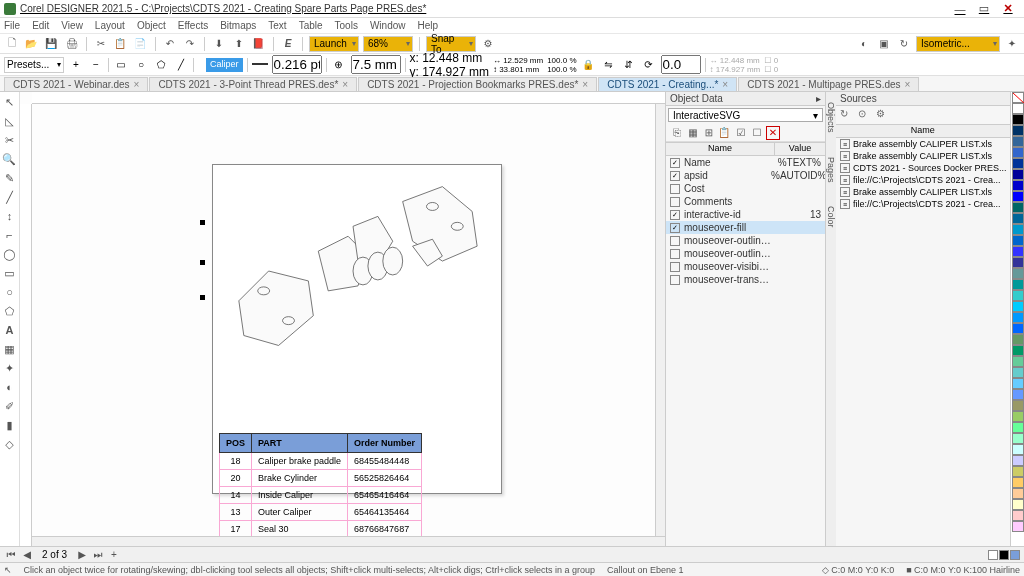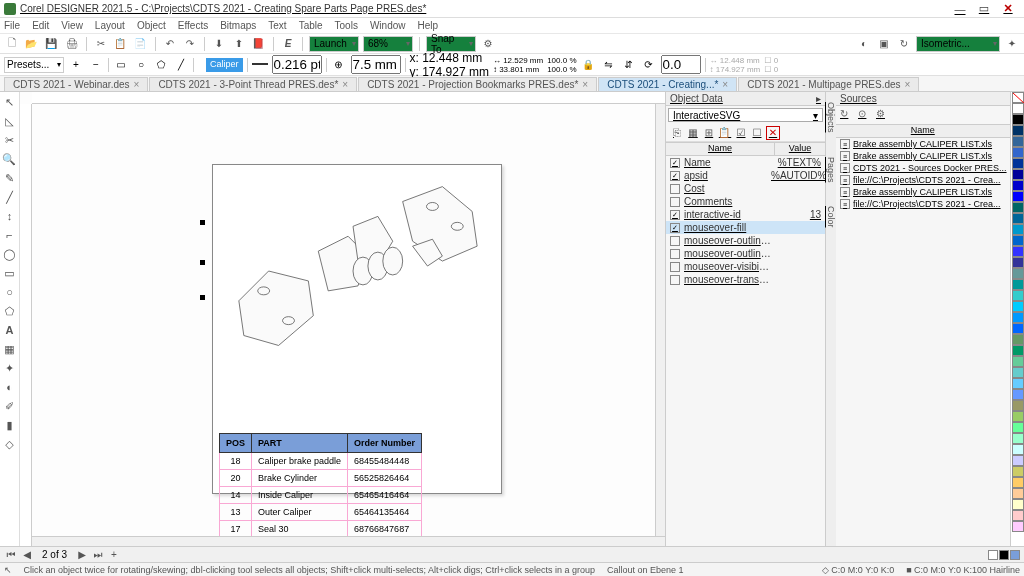--- a/index.html
+++ b/index.html
@@ -10,21 +10,21 @@
 .titlebar .title { flex: 1; font-size: 10px; color: #333; }
 .titlebar .winbtn { width: 24px; height: 14px; display: flex; align-items: center; justify-content: center; font-size: 11px; color: #444; cursor: pointer; }
 .titlebar .close { color: #b00; font-weight: bold; }
 
 .menubar { height: 16px; background: #fff; display: flex; align-items: center; padding: 0 4px; gap: 12px; font-size: 10px; color: #555; border-bottom: 1px solid #e8e8e8; }
 .menubar span { cursor: pointer; }
 
 .toolbar { height: 20px; background: #fff; display: flex; align-items: center; padding: 0 4px; gap: 4px; border-bottom: 1px solid #e0e0e0; }
 .toolbar .tbtn { width: 16px; height: 16px; display: flex; align-items: center; justify-content: center; font-size: 10px; color: #555; cursor: pointer; border-radius: 2px; }
 .toolbar .sep { width: 1px; height: 14px; background: #ccc; margin: 0 2px; }
-.toolbar .dropdown { height: 16px; border: 1px solid #ccc; padding: 0 14px 0 4px; font-size: 10px; background: #15803d; position: relative; display: flex; align-items: center; }
+.toolbar .dropdown { height: 16px; border: 1px solid #ccc; padding: 0 14px 0 4px; font-size: 10px; background: #eab308; position: relative; display: flex; align-items: center; }
 .toolbar .dropdown::after { content: "▾"; position: absolute; right: 2px; font-size: 8px; color: #666; }
 .toolbar .num { width: 50px; }
 
 .property-bar { height: 22px; background: #fff; display: flex; align-items: center; padding: 0 4px; gap: 4px; border-bottom: 1px solid #e0e0e0; font-size: 10px; }
 .property-bar .presets { width: 60px; height: 16px; border: 1px solid #ccc; font-size: 10px; padding: 0 2px; position: relative; display: flex; align-items: center; }
 .property-bar .presets::after { content: "▾"; position: absolute; right: 2px; font-size: 8px; }
 .property-bar .tbtn { width: 16px; height: 16px; display: flex; align-items: center; justify-content: center; cursor: pointer; }
 .hairline-btn { background: #3a9be8; color: #fff; padding: 1px 4px; height: 14px; font-size: 9px; }
 
 .tabstrip { height: 16px; background: #f6f6f6; display: flex; align-items: flex-end; padding: 0 4px; border-bottom: 1px solid #ccc; }
@@ -49,21 +49,21 @@
 .handle { position: absolute; width: 5px; height: 5px; background: #000; }
 
 .parts-table { position: absolute; left: 6px; right: 8px; top: 268px; border-collapse: collapse; font-size: 9px; }
 .parts-table th { background: #7a9ed8; border: 1px solid #333; padding: 4px 6px; font-weight: bold; text-align: left; }
 .parts-table td { border: 1px solid #f9a8d4; padding: 3px 6px; }
 .parts-table td.pos { text-align: center; }
 
 .scroll-h { position: absolute; bottom: 0; left: 12px; right: 0; height: 10px; background: #f0f0f0; border-top: 1px solid #ccc; }
 .scroll-v { position: absolute; top: 12px; right: 0; bottom: 10px; width: 10px; background: #f0f0f0; border-left: 1px solid #ccc; }
 
-.docker-area { width: 345px; background: #f6f6f6; border-left: 1px solid #ccc; display: flex; text-decoration: underline; }
+.docker-area { width: 345px; background: #f6f6f6; border-left: 1px solid #ccc; display: flex; }
 .docker-panel { flex: 1; display: flex; flex-direction: column; border-right: 1px solid #ccc; }
 .docker-title { height: 14px; background: #eee; font-size: 10px; padding: 0 4px; color: #444; border-bottom: 1px solid #ccc; display: flex; align-items: center; }
 .docker-title .collapse { margin-left: auto; cursor: pointer; }
 
 .obj-combo { height: 14px; margin: 2px; border: 1px solid #aaa; font-size: 10px; padding: 0 4px; background: #fff; display: flex; align-items: center; }
 .obj-toolbar { height: 18px; display: flex; align-items: center; gap: 2px; padding: 0 4px; border-bottom: 1px solid #ddd; }
 .obj-toolbar .tbtn { width: 14px; height: 14px; font-size: 10px; display: flex; align-items: center; justify-content: center; cursor: pointer; color: #555; }
 .obj-toolbar .tbtn.red { color: #c00; border: 1px solid #c00; }
 
 .obj-header { display: flex; height: 14px; font-size: 9px; background: #eee; border-top: 1px solid #ccc; border-bottom: 1px solid #ccc; }

